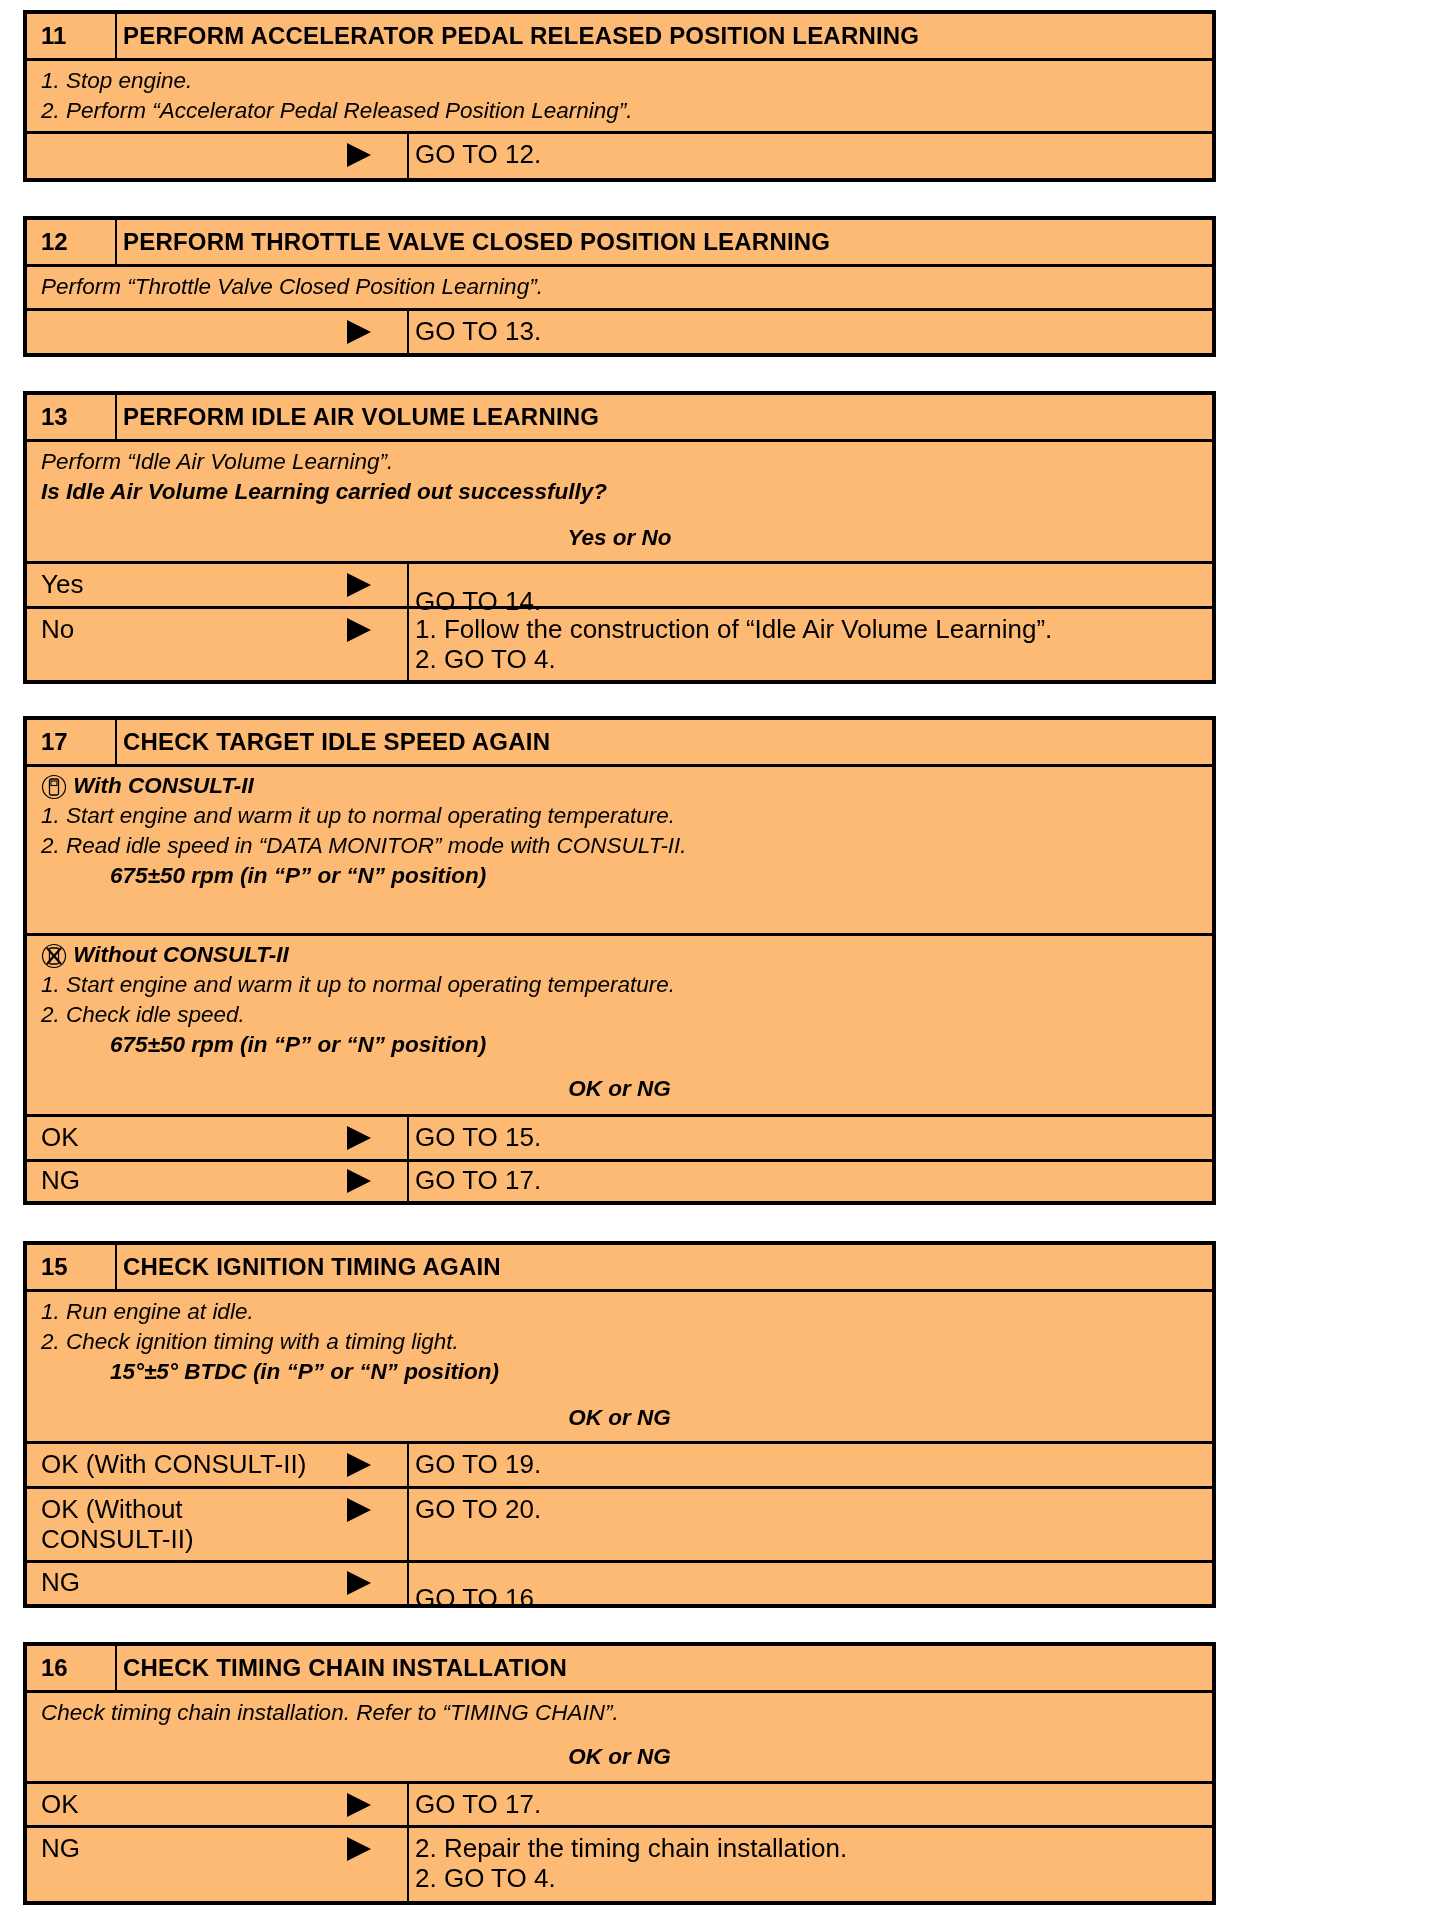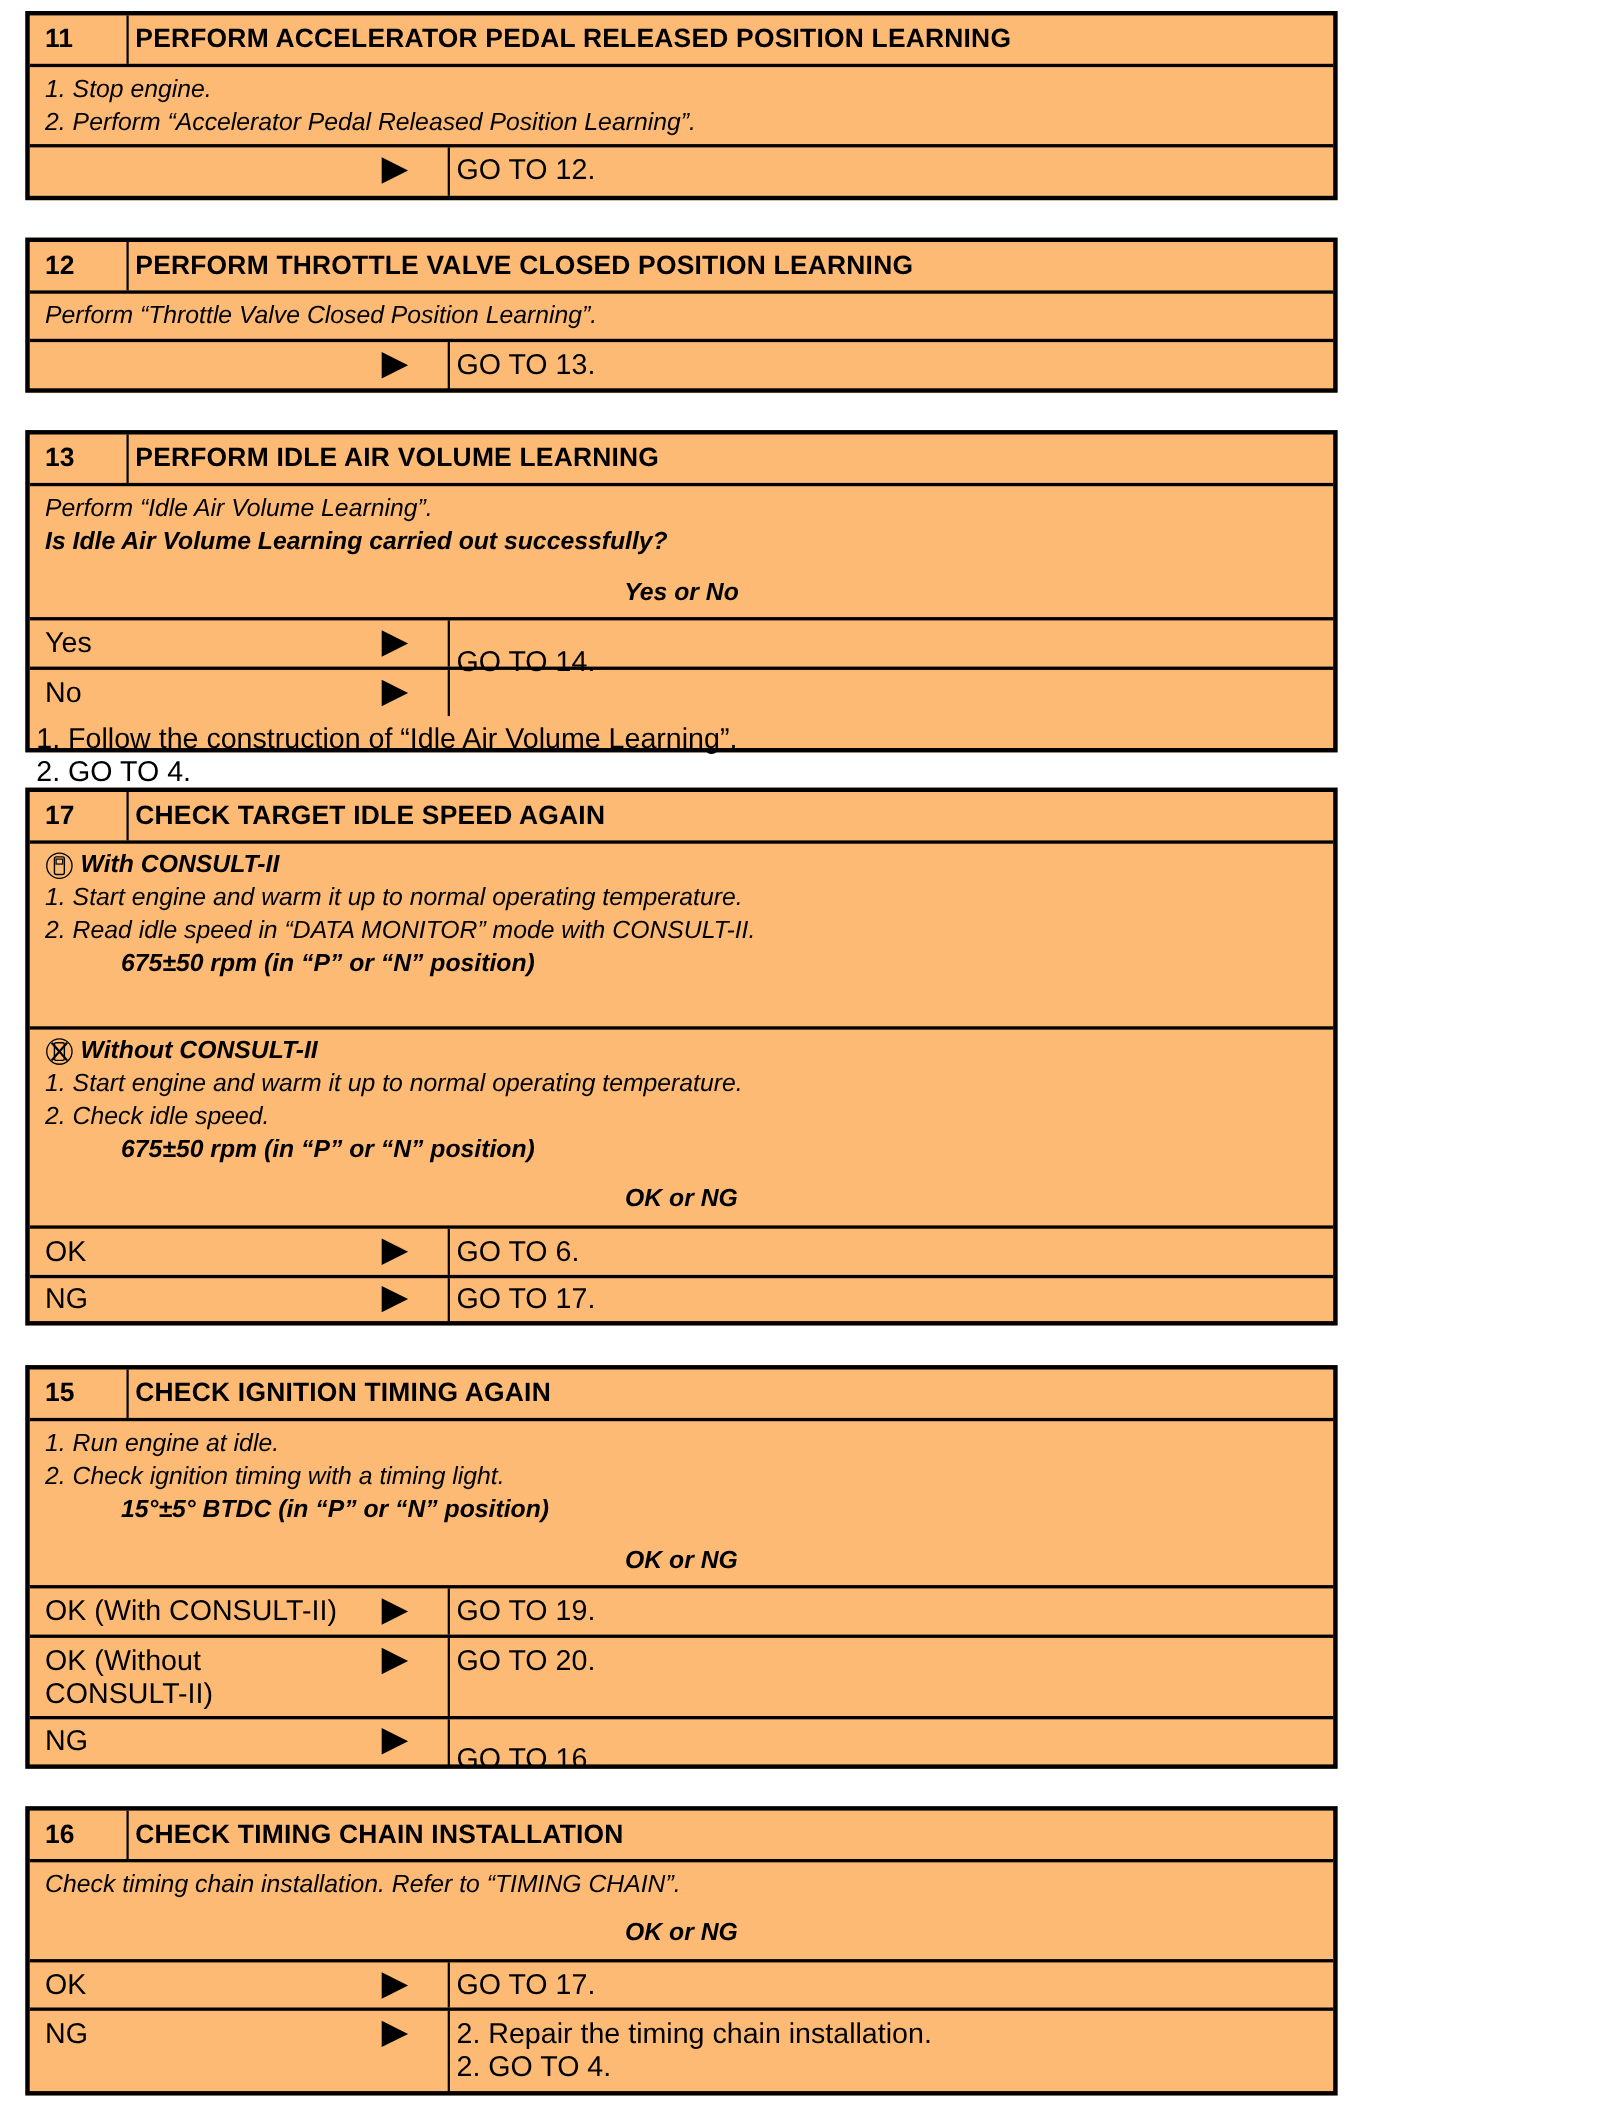--- a/index.html
+++ b/index.html
@@ -160,21 +160,21 @@
   </div>
   <div class="row result" style="height:45px;">
     <div class="cond" style="padding-top:5px;">
       <span class="label">Yes</span>
       <span class="arrow" style="top:9px;"></span>
     </div>
     <div class="action" style="padding-top:22px;">
       <span class="line">GO TO 14.</span>
     </div>
   </div>
-  <div class="row result" style="height:75px;flex-direction:column;">
+  <div class="row result" style="height:75px;">
     <div class="cond" style="padding-top:5px;">
       <span class="label">No</span>
       <span class="arrow" style="top:9px;"></span>
     </div>
     <div class="action" style="padding-top:5px;">
       <span class="line">1.  Follow the construction of “Idle Air Volume Learning”.</span>
       <span class="line">2.  GO TO 4.</span>
     </div>
   </div>
 </div>
@@ -215,21 +215,21 @@
     <span class="line">2.  Check idle speed.</span>
     <span class="line bold indent">675±50 rpm (in “P” or “N” position)</span>
     <span class="center-q" style="margin-top:14px;">OK or NG</span>
   </div>
   <div class="row result" style="height:45px;">
     <div class="cond" style="padding-top:5px;">
       <span class="label">OK</span>
       <span class="arrow" style="top:9px;"></span>
     </div>
     <div class="action" style="padding-top:5px;">
-      <span class="line">GO TO 6.</span>
+      <span class="line">GO TO 15.</span>
     </div>
   </div>
   <div class="row result" style="height:41px;">
     <div class="cond" style="padding-top:3px;">
       <span class="label">NG</span>
       <span class="arrow" style="top:7px;"></span>
     </div>
     <div class="action" style="padding-top:3px;">
       <span class="line">GO TO 17.</span>
     </div>

